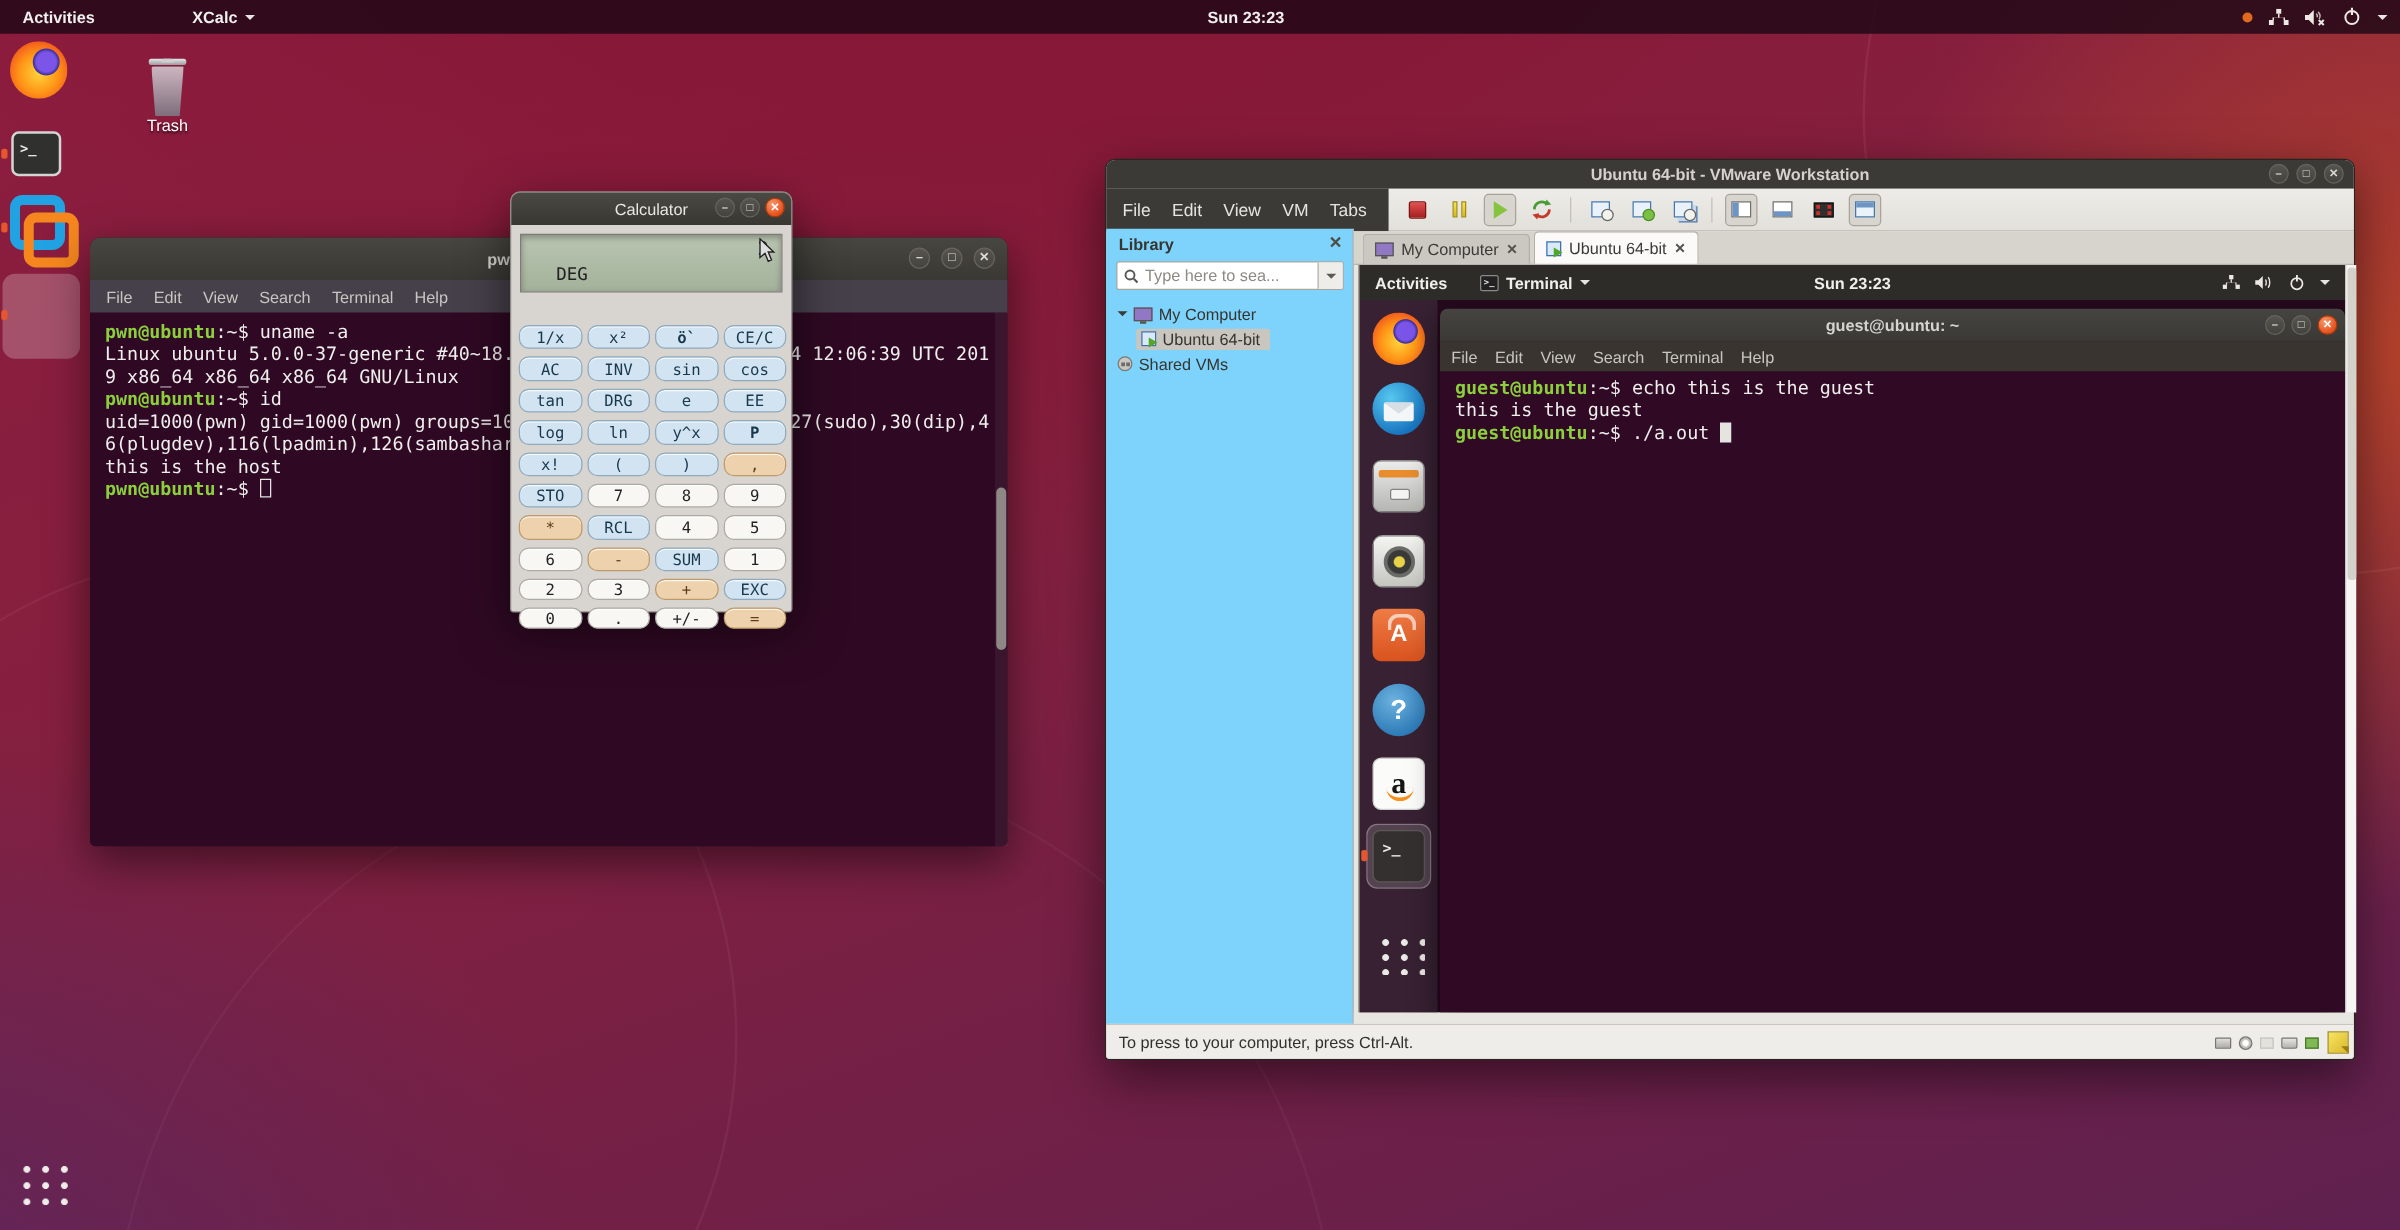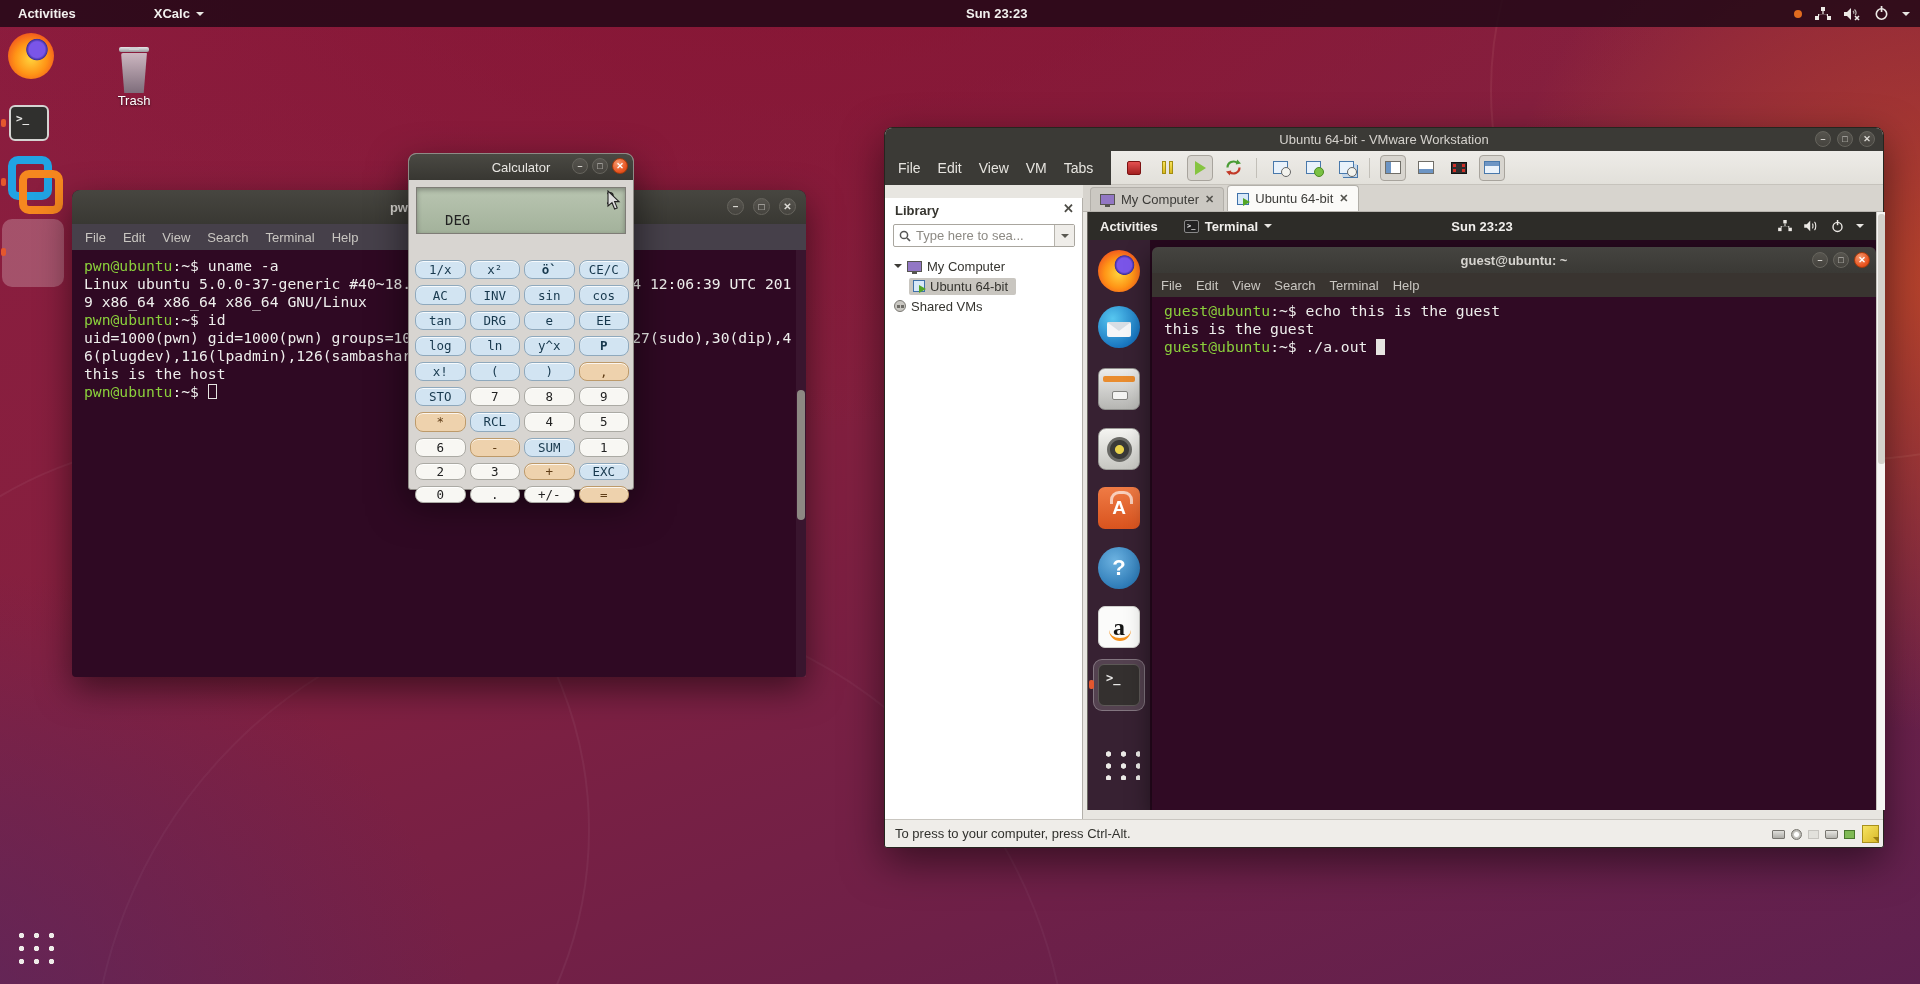--- a/index.html
+++ b/index.html
@@ -60,21 +60,21 @@
     border-radius:8px 8px 4px 4px;box-shadow:0 12px 34px rgba(0,0,0,.5);z-index:5}
   .hterm-tbar{height:34px;background:linear-gradient(#474640,#393833);border-radius:8px 8px 0 0;
     position:relative;display:flex;align-items:center;justify-content:center}
   .hterm-title{font-size:13px;font-weight:700;color:#d6d4cf}
   .hterm-btns{position:absolute;right:10px;top:8px;display:flex;gap:9px}
   .hterm-mbar{height:26px;background:#46404a;display:flex;align-items:center;gap:17px;padding-left:13px;
     color:#c9c6c1;font-size:13px}
   .hterm-content{position:absolute;left:0;top:60px;right:0;bottom:0;padding:7px 2px 0 12px;
     font:14.7px "DejaVu Sans Mono",monospace;line-height:18px;color:#eeeeec;overflow:hidden}
   .tl{white-space:pre;height:18px}
-  .pr{color:#8bd03c;font-weight:400}
+  .pr{color:#8bd03c;font-weight:700}
   .cur-hollow{display:inline-block;width:9px;height:15px;border:1px solid #e6e4e1;vertical-align:-2px}
   .cur-block{display:inline-block;width:9px;height:16px;background:#e6e4e1;vertical-align:-3px}
   .hterm-sbtrack{position:absolute;right:0;top:60px;width:10px;bottom:0;background:rgba(255,255,255,.05)}
   .hterm-sb{position:absolute;right:1px;top:140px;width:8px;height:130px;background:#8d8883;border-radius:4px}
 
   
   .calc{position:absolute;left:408px;top:153px;width:226px;height:337px;background:#d8d5d1;
     border:1px solid #8e8b86;border-radius:8px 8px 3px 3px;box-shadow:0 14px 38px rgba(0,0,0,.55);z-index:20}
   .calc-tbar{height:26px;background:linear-gradient(#4a4943,#383732);border-radius:7px 7px 0 0;
     position:relative;display:flex;align-items:center;justify-content:center}
@@ -92,21 +92,21 @@
   .cbtn.num{background:#f8f7f3;border-color:#abaaa4;color:#222}
   .cbtn.op{background:#eed2ad;border-color:#bd9a6a;color:#5f3d17}
   .cbtn.fnb{font-weight:700}
   .cursor-arrow{position:absolute;left:198px;top:36px;z-index:5}
 
   
   .vmw{position:absolute;left:884px;top:127px;width:1000px;height:721px;background:#e8e6e1;
     border:1px solid #26251f;border-radius:8px 8px 3px 3px;box-shadow:0 14px 40px rgba(0,0,0,.5);z-index:10}
   .vmw-tbar{height:23px;background:#3b3a36;border-radius:7px 7px 0 0;position:relative;
     display:flex;align-items:center;justify-content:center}
-  .vmw-title{font-size:13px;font-weight:400;color:#d5d2cd}
+  .vmw-title{font-size:13px;font-weight:700;color:#d5d2cd}
   .vmw-btns{position:absolute;right:8px;top:3px;display:flex;gap:6px}
   .vmw-btns .wbtn{width:16px;height:16px;font-size:9px;line-height:14px}
   .vmw-menurow{position:absolute;left:0;top:23px;width:100%;height:34px}
   .vmw-menudark{position:absolute;left:0;top:0;width:226px;height:34px;background:#3b3a36;
     display:flex;align-items:center;gap:17px;padding-left:13px;color:#e6e4df;font-size:14px}
   .vmw-toolbar{position:absolute;left:226px;right:0;top:0;height:34px;
     background:linear-gradient(#eeece8,#e2e0da);border-bottom:1px solid #c6c3bc;
     display:flex;align-items:center;gap:7px;padding-left:10px}
   .tbtn{width:26px;height:26px;display:flex;align-items:center;justify-content:center;border-radius:4px}
   .tbtn.pressed{background:#d8d5cf;border:1px solid #a8a49d}
@@ -123,21 +123,21 @@
   .ic-panel{position:relative;width:16px;height:13px;background:#fff;border:1px solid #706e68}
   .ic-panel.lib::before{content:'';position:absolute;left:0;top:0;bottom:0;width:5px;background:#6d95c4}
   .ic-panel.thumb::before{content:'';position:absolute;left:0;right:0;bottom:0;height:4px;background:#6d95c4}
   .ic-full{width:16px;height:12px;background:#2e2e2e;border:1px solid #111;position:relative}
   .ic-full::before,.ic-full::after{content:'';position:absolute;width:3px;height:3px;background:#d03028}
   .ic-full::before{left:1px;top:1px;box-shadow:9px 0 #d03028}
   .ic-full::after{left:1px;bottom:1px;box-shadow:9px 0 #d03028}
   .ic-unity{width:16px;height:13px;background:#eaf2fa;border:1px solid #4878ab;position:relative}
   .ic-unity::before{content:'';position:absolute;left:0;right:0;top:0;height:4px;background:#6d95c4}
 
-  .vmw-library{position:absolute;left:0;top:70px;width:198px;bottom:28px;background:#ffffff;border-right:1px solid #b3b0aa}
+  .vmw-library{position:absolute;left:0;top:55px;width:198px;bottom:28px;background:#7dd3fc;border-right:1px solid #b3b0aa}
   .lib-head{position:relative;height:24px;display:flex;align-items:center;padding-left:10px}
   .lib-title{font-size:13px;font-weight:700;color:#36352f}
   .lib-close{position:absolute;right:8px;top:3px;font-size:13px;font-weight:700;color:#4d4c46}
   .lib-search{position:absolute;left:8px;top:26px;width:182px;height:23px;background:#fff;border:1px solid #a9a69f;
     border-radius:2px;display:flex;align-items:center;padding-left:5px;gap:5px}
   .lib-search input{border:none;outline:none;flex:1;font-size:13px;color:#333;background:transparent;min-width:0;
     font-family:"Liberation Sans",sans-serif}
   .lib-search input::placeholder{color:#8d8a84}
   .lib-dd{width:20px;height:21px;border-left:1px solid #b6b3ac;display:flex;align-items:center;justify-content:center;background:#efede9}
   .lib-dd .tri-down{border-top-color:#5a5952}

